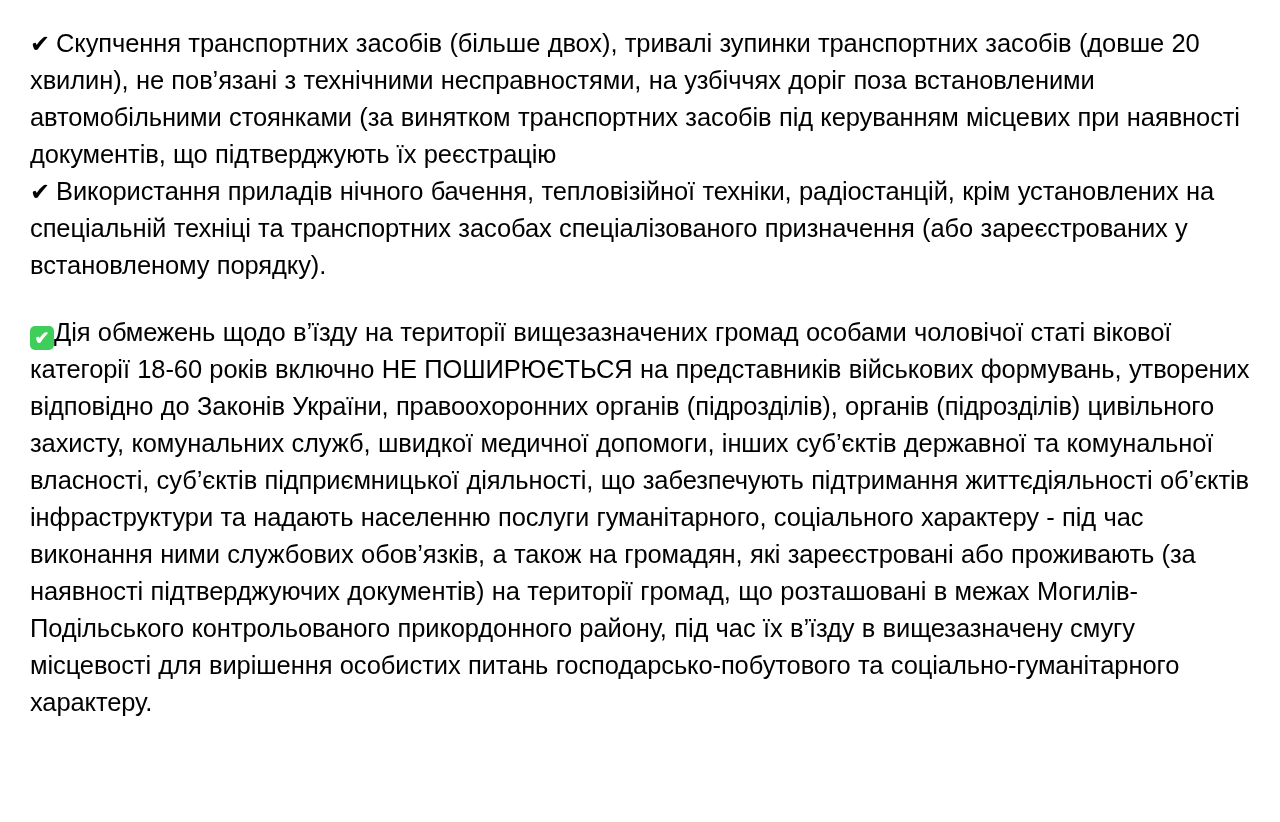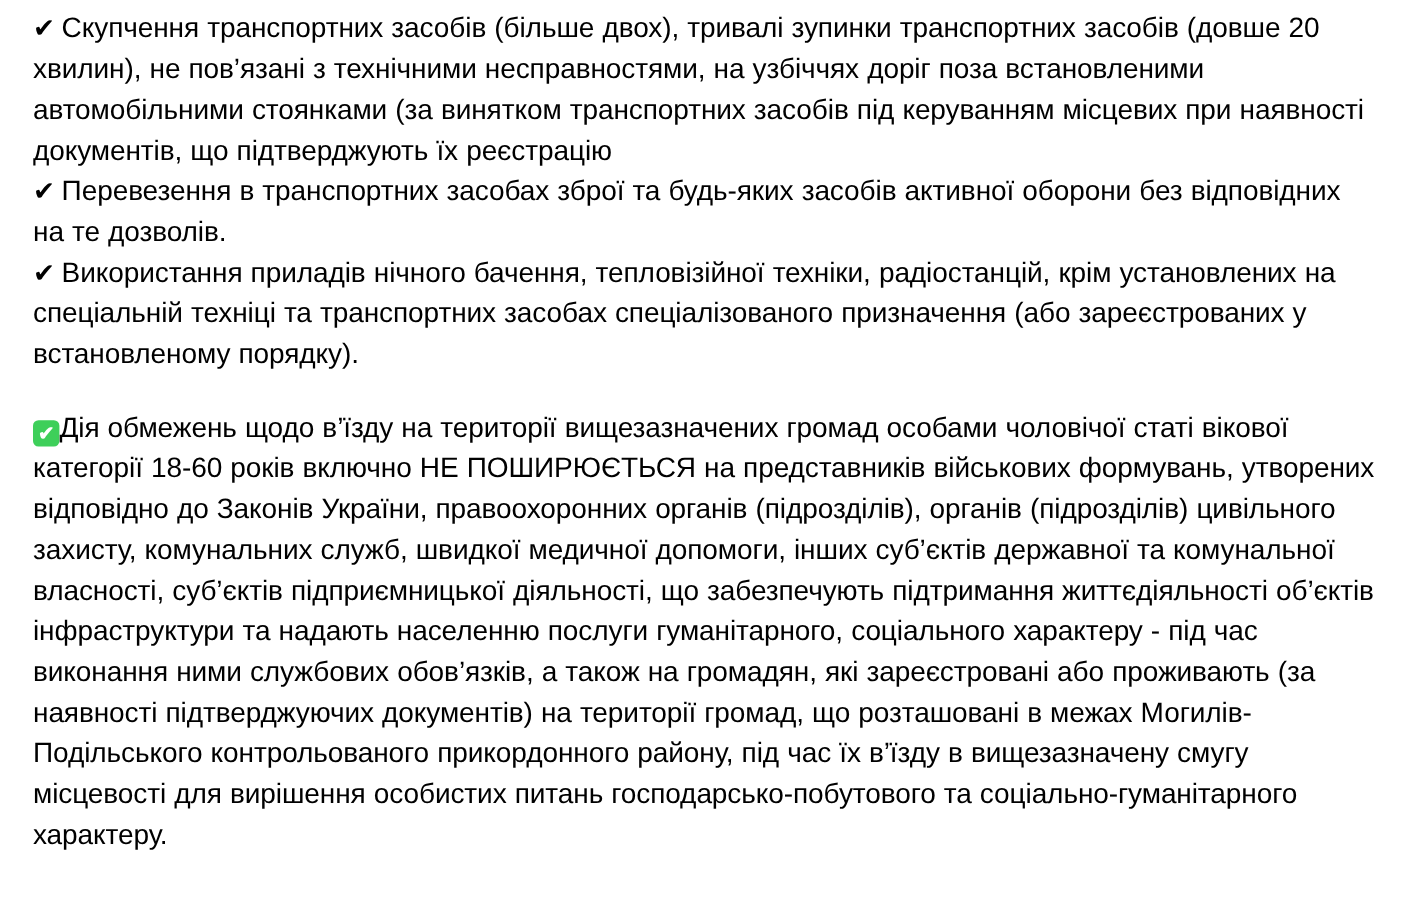--- a/index.html
+++ b/index.html
@@ -11,21 +11,21 @@
     width: 1280px;
     height: 822px;
     font-family: "Liberation Sans", sans-serif;
     color: #000000;
     overflow: hidden;
   }
   .page {
     box-sizing: border-box;
     width: 1280px;
     height: 822px;
-    padding: 8px 30px 0 30px;
+    padding: 25px 30px 0 30px;
   }
   .para {
     font-size: 25.5px;
     line-height: 37px;
     letter-spacing: -0.1px;
     margin: 0;
     text-align: left;
     word-spacing: 0.4px;
   }
   .block-1 .para { margin-bottom: 0; }
@@ -57,21 +57,20 @@
 </style>
 </head>
 <body>
 
 <div class="page">
 
   <div class="block-1">
 
     <p class="para"><span class="mark check-plain">✔</span><span class="gap-sm"></span><span>Скупчення транспортних засобів (більше двох), тривалі зупинки транспортних засобів (довше 20 хвилин), не пов’язані з технічними несправностями, на узбіччях доріг поза встановленими автомобільними стоянками (за винятком транспортних засобів під керуванням місцевих при наявності документів, що підтверджують їх реєстрацію</span></p>
 
-    <p class="para"><span class="mark check-plain">✔</span><span class="gap-sm"></span><span>Перевезення в транспортних засобах зброї та будь-яких засобів активної оборони без відповідних на те дозволів.</span></p>
 
     <p class="para"><span class="mark check-plain">✔</span><span class="gap-sm"></span><span>Використання приладів нічного бачення, тепловізійної техніки, радіостанцій, крім установлених на спеціальній техніці та транспортних засобах спеціалізованого призначення (або зареєстрованих у встановленому порядку).</span></p>
 
   </div>
 
   <div class="spacer"></div>
 
   <div class="block-2">
     <p class="para"><span class="check-box">✔</span><span>Дія обмежень щодо в’їзду на території вищезазначених громад особами чоловічої статі вікової категорії 18-60 років включно НЕ ПОШИРЮЄТЬСЯ на представників військових формувань, утворених відповідно до Законів України, правоохоронних органів (підрозділів), органів (підрозділів) цивільного захисту, комунальних служб, швидкої медичної допомоги, інших суб’єктів державної та комунальної власності, суб’єктів підприємницької діяльності, що забезпечують підтримання життєдіяльності об’єктів інфраструктури та надають населенню послуги гуманітарного, соціального характеру  - під час виконання ними службових обов’язків, а також на громадян,  які зареєстровані або проживають (за наявності підтверджуючих документів) на території громад, що розташовані в межах Могилів-Подільського контрольованого прикордонного району, під час їх в’їзду в вищезазначену смугу місцевості для вирішення особистих питань господарсько-побутового та соціально-гуманітарного характеру.</span></p>
   </div>

